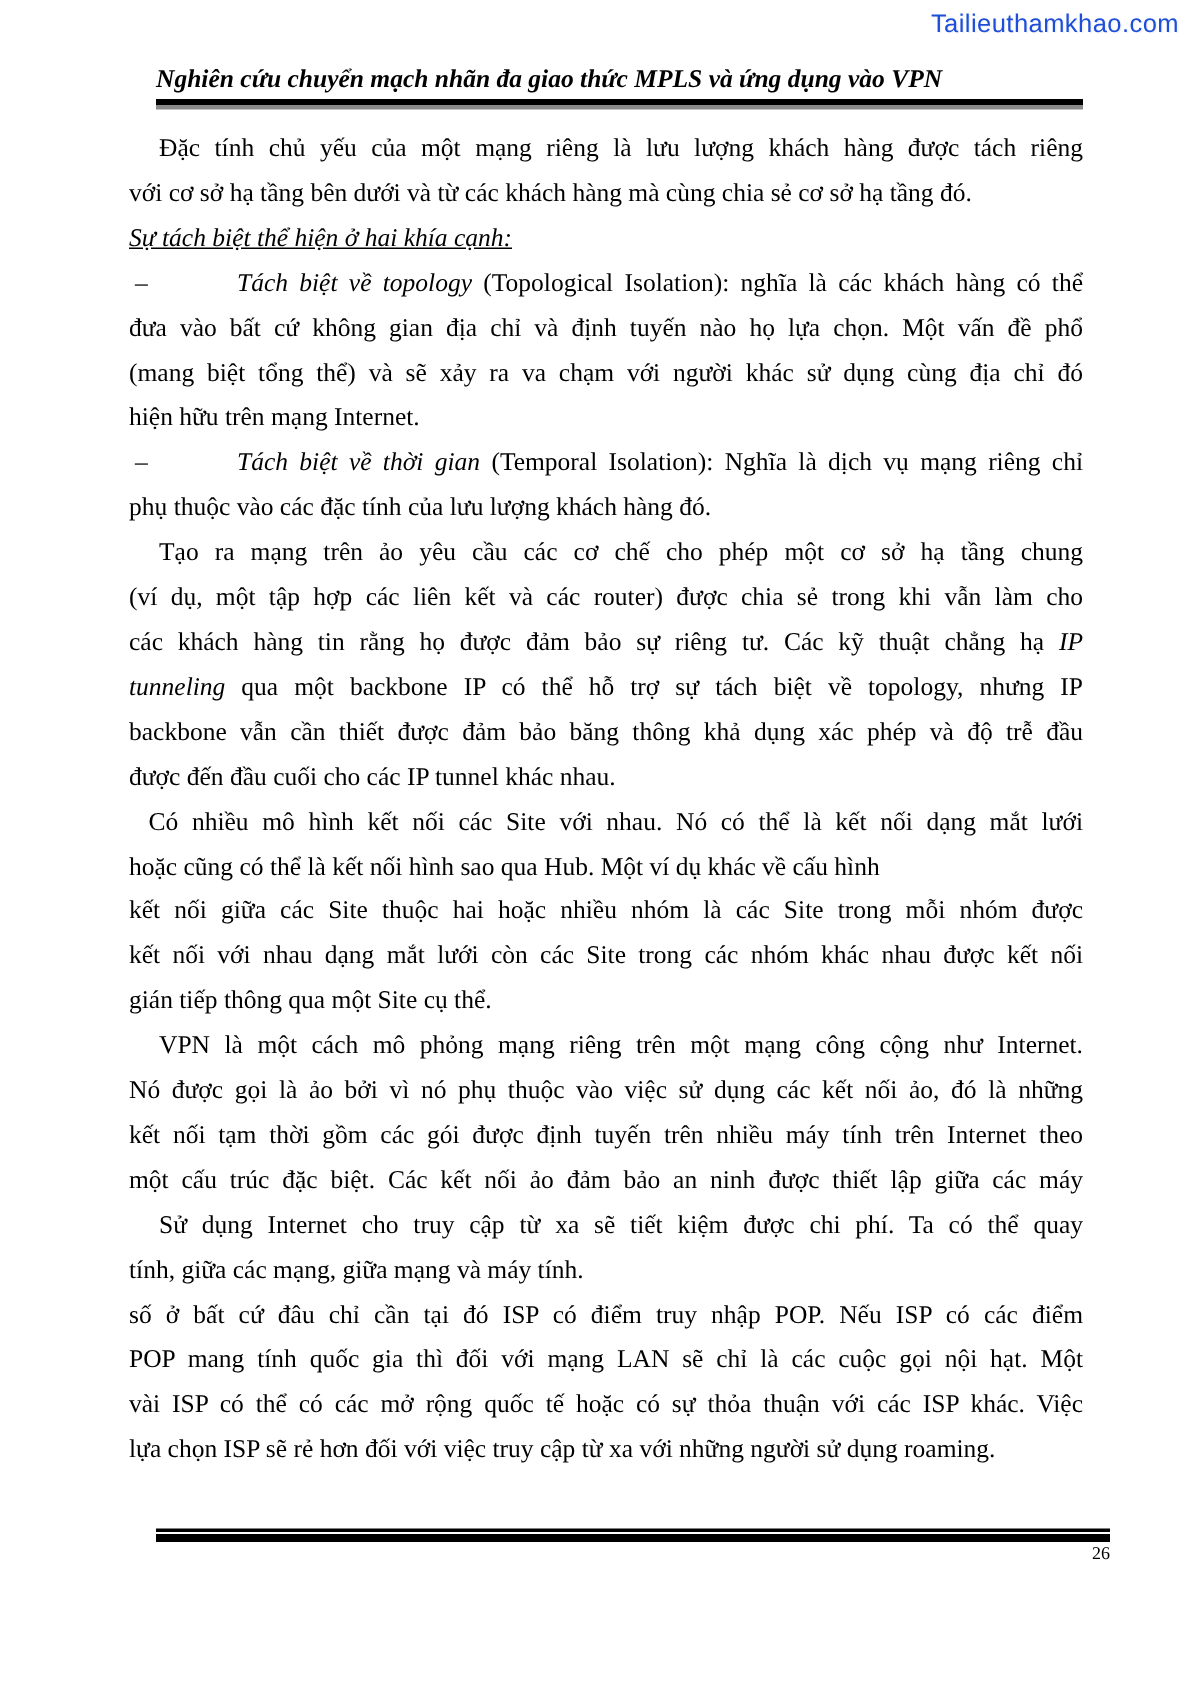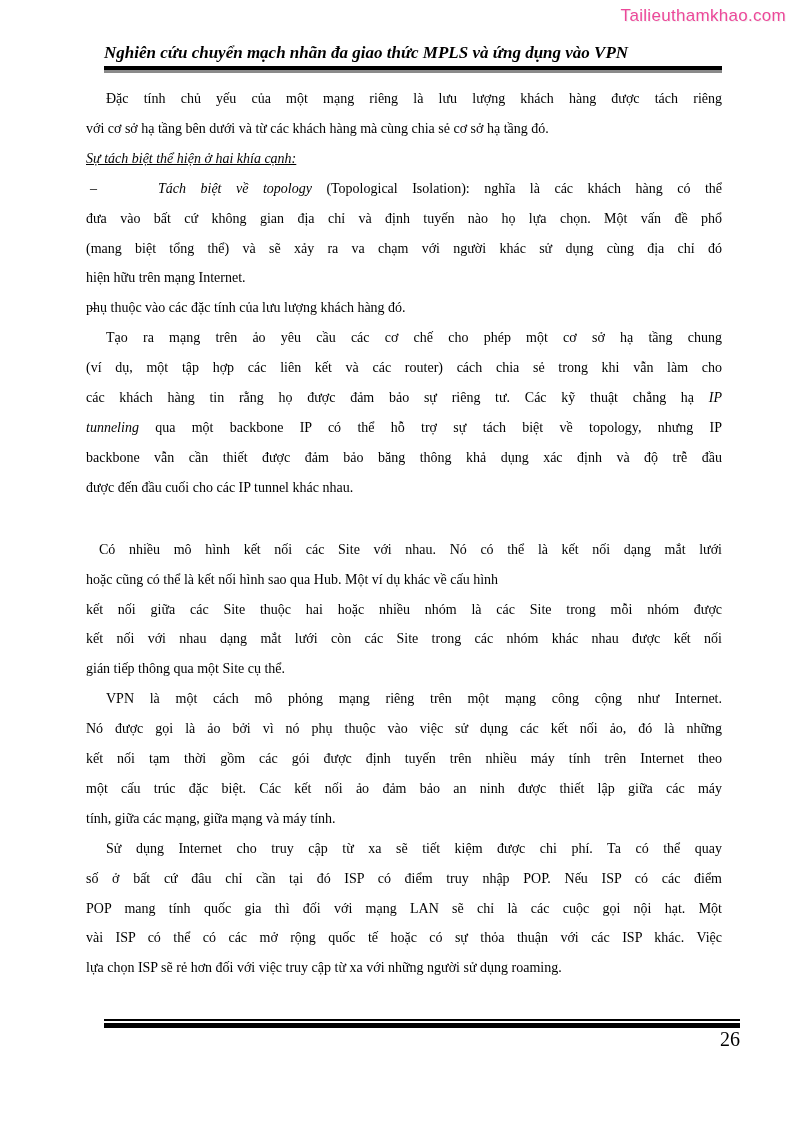--- a/index.html
+++ b/index.html
@@ -11,21 +11,21 @@
     overflow: hidden;
     font-family: "Liberation Serif", serif;
     color: #000000;
   }
   .watermark {
     position: absolute;
     top: 6px;
     right: 8px;
     font-family: "Liberation Sans", sans-serif;
     font-size: 17px;
-    color: #ec4899;
+    color: #1d4ed8;
     text-shadow: 1px 1px 0 #f2f2f2;
     letter-spacing: 0.3px;
   }
   .header-title {
     position: absolute;
     top: 42px;
     left: 104px;
     width: 618px;
     font-size: 17px;
     font-weight: bold;
@@ -41,21 +41,21 @@
     border-top: 4px solid #000000;
     border-bottom: 3px solid #8a8a8a;
   }
   .body-text {
     position: absolute;
     top: 84px;
     left: 86px;
     width: 636px;
   }
   .line {
-    font-size: 14px;
+    font-size: 17px;
     line-height: 29.9px;
     text-align: left;
     white-space: normal;
   }
   .just { text-align: justify; text-align-last: justify; }
   .i  { font-style: italic; }
   .iu { font-style: italic; text-decoration: underline; }
   .dash-line { position: relative; }
   .dash-line .dash { position: absolute; left: 4px; top: 0; }
   .dash-line .dash-text { display: block; margin-left: 72px; }
@@ -64,21 +64,21 @@
     top: 1019px;
     left: 104px;
     width: 636px;
     height: 9px;
     background: linear-gradient(#000 0 2px, #fff 2px 4px, #000 4px 9px);
   }
   .page-number {
     position: absolute;
     top: 1028px;
     right: 54px;
-    font-size: 20px;
+    font-size: 12px;
   }
 </style>
 </head>
 <body>
 
 <div class="page">
   <div class="watermark">Tailieuthamkhao.com</div>
   <div class="header-title">Nghiên cứu chuyển mạch nhãn đa giao thức MPLS và ứng dụng vào VPN</div>
   <div class="header-rule"></div>
   <div class="body-text">
@@ -87,39 +87,40 @@
       <div class="line"><span class="iu">Sự tách biệt thể hiện ở hai khía cạnh:</span></div>
       <div class="line dash-line">
         <span class="dash">–</span>
         <span class="dash-text just"><span class="i">Tách biệt về topology</span><span> (Topological Isolation): nghĩa là các khách hàng có thể</span></span>
       </div>
       <div class="line just"><span>đưa vào bất cứ không gian địa chỉ và định tuyến nào họ lựa chọn. Một vấn đề phổ</span></div>
       <div class="line just"><span>(mang biệt tổng thể) và sẽ xảy ra va chạm với người khác sử dụng cùng địa chỉ đó</span></div>
       <div class="line"><span>hiện hữu trên mạng Internet.</span></div>
       <div class="line dash-line">
         <span class="dash">–</span>
+        <span class="dash-text just"><span class="i">Tách biệt về thời gian</span><span> (Temporal Isolation): Nghĩa là dịch vụ mạng riêng chỉ</span></span>
       </div>
       <div class="line"><span>phụ thuộc vào các đặc tính của lưu lượng khách hàng đó.</span></div>
       <div class="line just" style="text-indent: 20px;"><span>Tạo ra mạng trên ảo yêu cầu các cơ chế cho phép một cơ sở hạ tầng chung</span></div>
-      <div class="line just"><span>(ví dụ, một tập hợp các liên kết và các router) cách chia sẻ trong khi vẫn làm cho</span></div>
+      <div class="line just"><span>(ví dụ, một tập hợp các liên kết và các router) được chia sẻ trong khi vẫn làm cho</span></div>
       <div class="line just"><span>các khách hàng tin rằng họ được đảm bảo sự riêng tư. Các kỹ thuật chẳng hạ </span><span class="i">IP</span></div>
       <div class="line just"><span class="i">tunneling</span><span> qua một backbone IP có thể hỗ trợ sự tách biệt về topology, nhưng IP</span></div>
-      <div class="line just"><span>backbone vẫn cần thiết được đảm bảo băng thông khả dụng xác định và độ trễ đầu</span></div>
+      <div class="line just"><span>backbone vẫn cần thiết được đảm bảo băng thông khả dụng xác phép và độ trễ đầu</span></div>
       <div class="line"><span>được đến đầu cuối cho các IP tunnel khác nhau.</span></div>
-      <div class="line just" style="text-indent: 13px; margin-top: 32px;"><span>Có nhiều mô hình kết nối các Site với nhau. Nó có thể là kết nối dạng mắt lưới</span></div>
+      <div class="line just" style="text-indent: 13px;"><span>Có nhiều mô hình kết nối các Site với nhau. Nó có thể là kết nối dạng mắt lưới</span></div>
       <div class="line"><span>hoặc cũng có thể là kết nối hình sao qua Hub. Một ví dụ khác về cấu hình</span></div>
       <div class="line just"><span>kết nối giữa các Site thuộc hai hoặc nhiều nhóm là các Site trong mỗi nhóm được</span></div>
       <div class="line just"><span>kết nối với nhau dạng mắt lưới còn các Site trong các nhóm khác nhau được kết nối</span></div>
       <div class="line"><span>gián tiếp thông qua một Site cụ thể.</span></div>
       <div class="line just" style="text-indent: 20px;"><span>VPN là một cách mô phỏng mạng riêng trên một mạng công cộng như Internet.</span></div>
       <div class="line just"><span>Nó được gọi là ảo bởi vì nó phụ thuộc vào việc sử dụng các kết nối ảo, đó là những</span></div>
       <div class="line just"><span>kết nối tạm thời gồm các gói được định tuyến trên nhiều máy tính trên Internet theo</span></div>
       <div class="line just"><span>một cấu trúc đặc biệt. Các kết nối ảo đảm bảo an ninh được thiết lập giữa các máy</span></div>
+      <div class="line just" style="text-indent: 20px;"><span>Sử dụng Internet cho truy cập từ xa sẽ tiết kiệm được chi phí. Ta có thể quay</span></div>
       <div class="line"><span>tính, giữa các mạng, giữa mạng và máy tính.</span></div>
-      <div class="line just" style="text-indent: 20px;"><span>Sử dụng Internet cho truy cập từ xa sẽ tiết kiệm được chi phí. Ta có thể quay</span></div>
       <div class="line just"><span>số ở bất cứ đâu chỉ cần tại đó ISP có điểm truy nhập POP. Nếu ISP có các điểm</span></div>
       <div class="line just"><span>POP mang tính quốc gia thì đối với mạng LAN sẽ chỉ là các cuộc gọi nội hạt. Một</span></div>
       <div class="line just"><span>vài ISP có thể có các mở rộng quốc tế hoặc có sự thỏa thuận với các ISP khác. Việc</span></div>
       <div class="line"><span>lựa chọn ISP sẽ rẻ hơn đối với việc truy cập từ xa với những người sử dụng roaming.</span></div>
     </div>
   <div class="footer-rule"></div>
   <div class="page-number">26</div>
 </div>
 
 </body></html>

